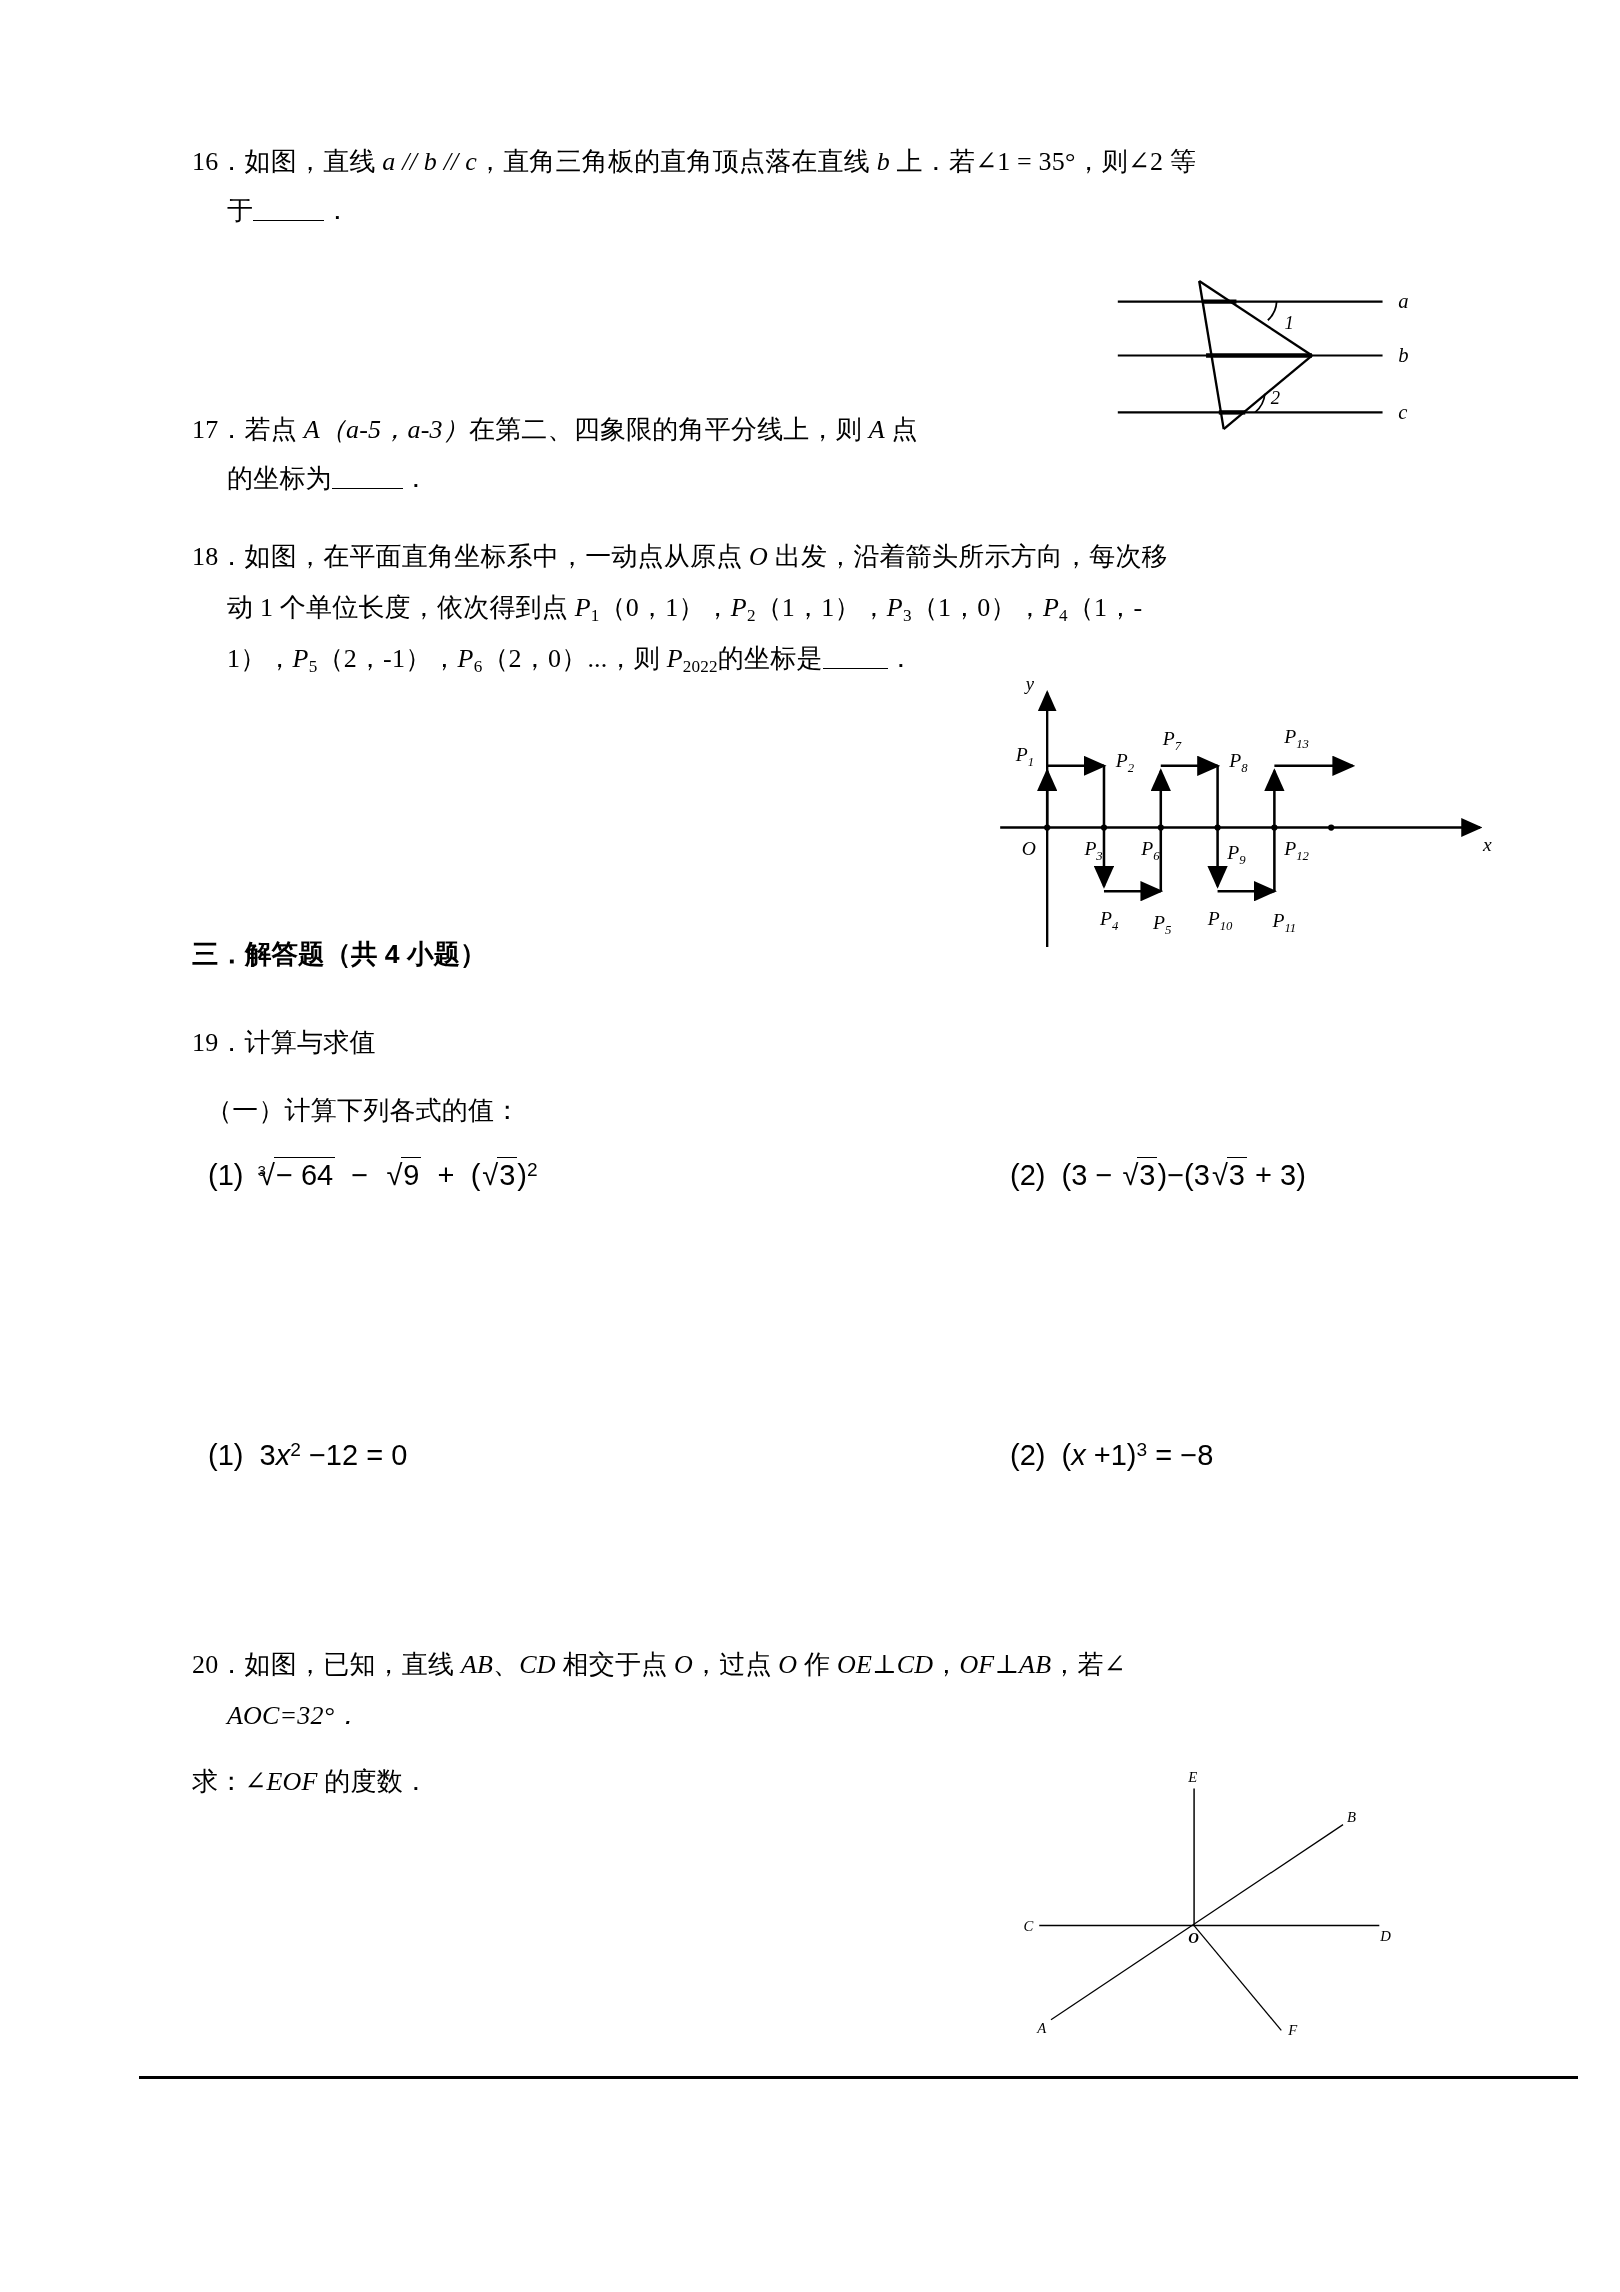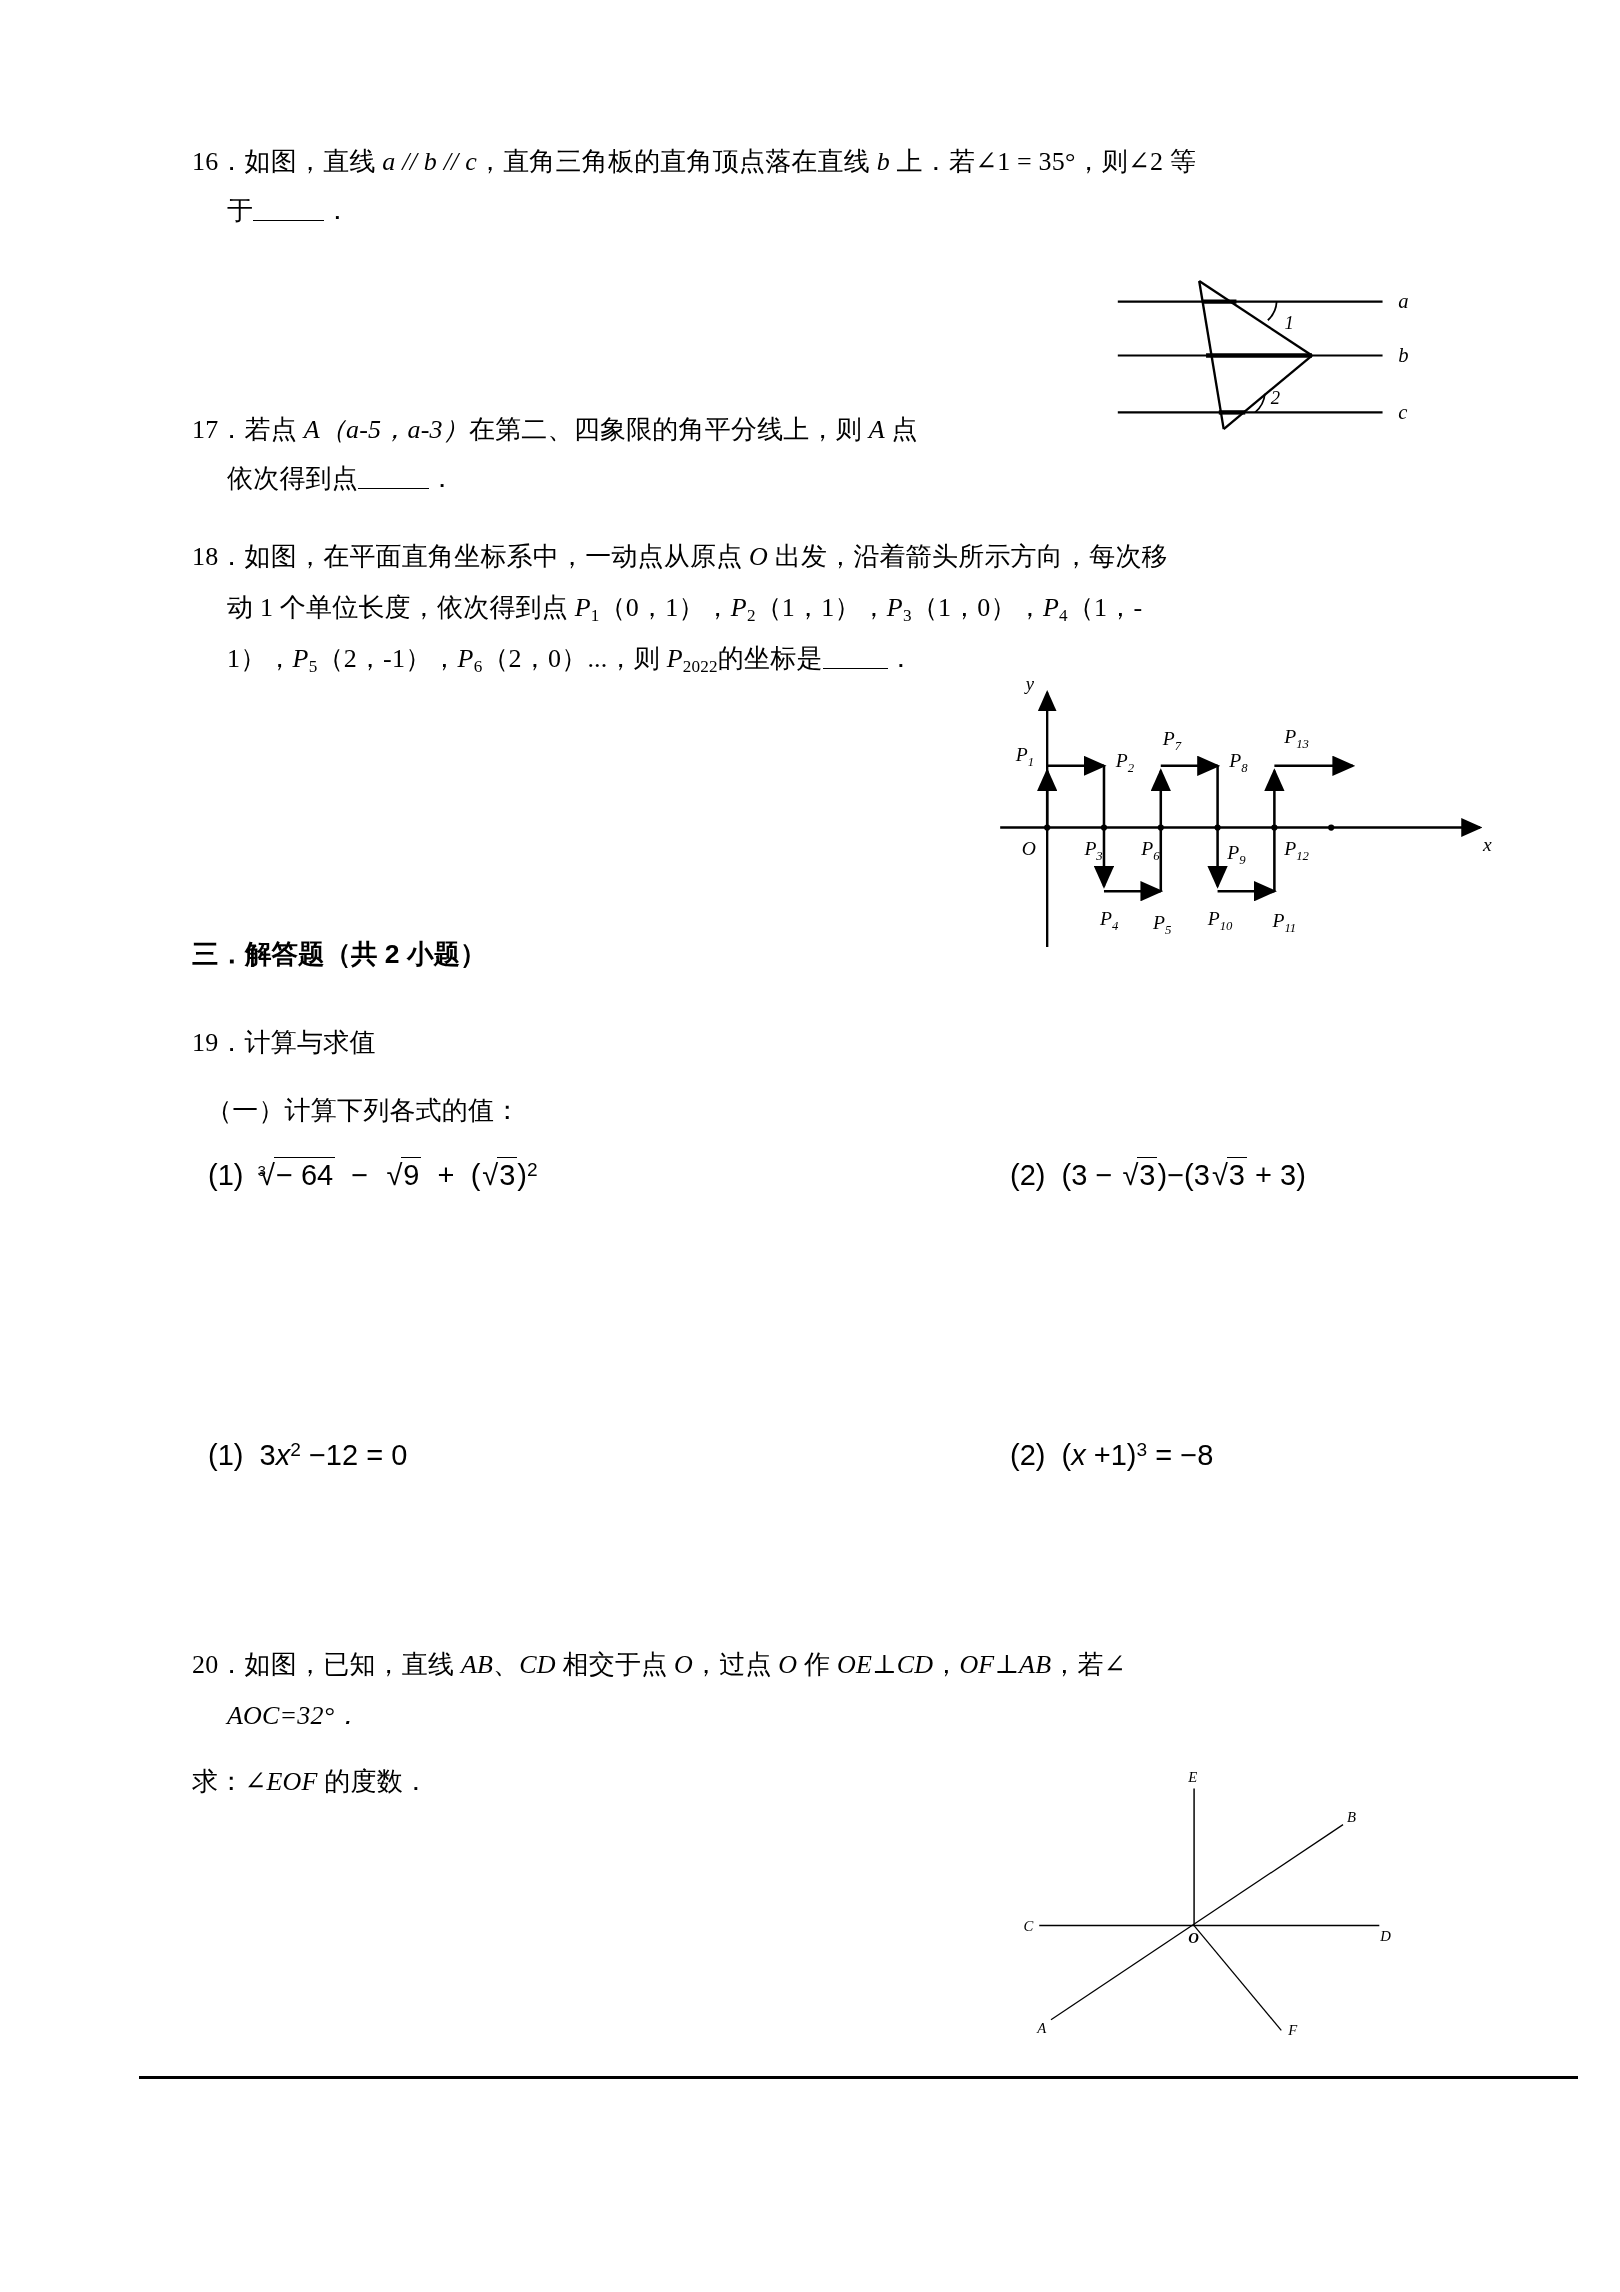--- a/index.html
+++ b/index.html
@@ -135,21 +135,21 @@
       <text class="figlabel" x="180" y="56" font-size="19">1</text>
       <text class="figlabel" x="166" y="132" font-size="19">2</text>
     </svg>
   </div>
 
   <div class="blk qtext" style="left:192px; top:402px;">
     <span>17．</span><span>若点 </span><span class="italic">A</span><span class="italic">（a-5，a-3）</span><span>在第二、四象限的角平分线上，则 </span><span class="italic">A</span><span> 点</span>
   </div>
 
   <div class="blk qtext" style="left:227px; top:451px;">
-    <span>依次得到点</span><span class="blank"></span><span>．</span>
+    <span>的坐标为</span><span class="blank"></span><span>．</span>
   </div>
 
   <div class="blk qtext" style="left:192px; top:529px;">
     <span>18．</span><span>如图，在平面直角坐标系中，一动点从原点 </span><span class="italic">O</span><span> 出发，沿着箭头所示方向，每次移</span>
   </div>
 
   <div class="blk qtext" style="left:227px; top:580px;">
     <span>动 1 个单位长度，依次得到点 </span><span class="italic">P</span><sub>1</sub><span>（0，1）</span><span>，</span><span class="italic">P</span><sub>2</sub><span>（1，1）</span><span>，</span><span class="italic">P</span><sub>3</sub><span>（1，0）</span><span>，</span><span class="italic">P</span><sub>4</sub><span>（1，-</span>
   </div>
 
@@ -216,21 +216,21 @@
       <text class="figlabel" x="176" y="84" font-size="20">P<tspan font-size="13" dy="5">7</tspan></text>
       <text class="figlabel" x="244" y="106" font-size="20">P<tspan font-size="13" dy="5">8</tspan></text>
       <text class="figlabel" x="242" y="200" font-size="20">P<tspan font-size="13" dy="5">9</tspan></text>
       <text class="figlabel" x="222" y="268" font-size="20">P<tspan font-size="13" dy="5">10</tspan></text>
       <text class="figlabel" x="288" y="270" font-size="20">P<tspan font-size="13" dy="5">11</tspan></text>
       <text class="figlabel" x="300" y="196" font-size="20">P<tspan font-size="13" dy="5">12</tspan></text>
       <text class="figlabel" x="300" y="82" font-size="20">P<tspan font-size="13" dy="5">13</tspan></text>
     </svg>
   </div>
 
-  <div class="blk sec-head" style="left:192px; top:936px;">三．解答题（共 2 小题）</div>
+  <div class="blk sec-head" style="left:192px; top:936px;">三．解答题（共 4 小题）</div>
 
   <div class="blk qtext" style="left:192px; top:1015px;">
     <span>19．</span><span>计算与求值</span>
   </div>
 
   <div class="blk qtext" style="left:206px; top:1083px;">（一）计算下列各式的值：</div>
 
   <div class="blk math" style="left:208px; top:1157px;">
     <span>(1)</span>
     <span class="sqrt"><span class="rootidx">3</span><span class="radsym">√</span><span class="radicand">−&nbsp;64</span></span>

